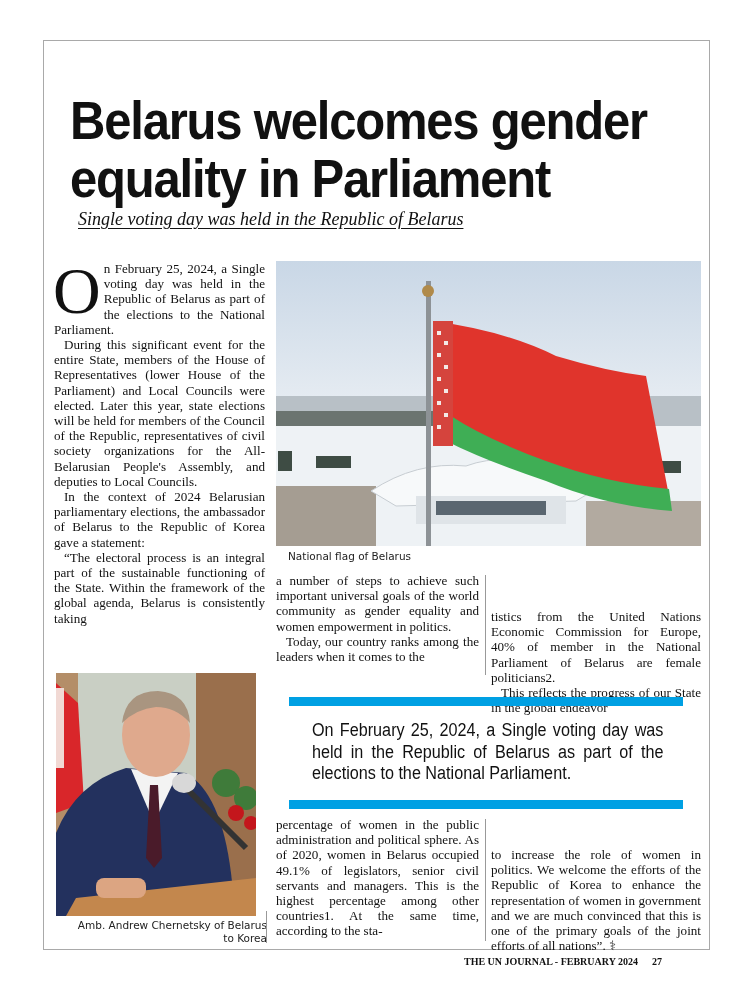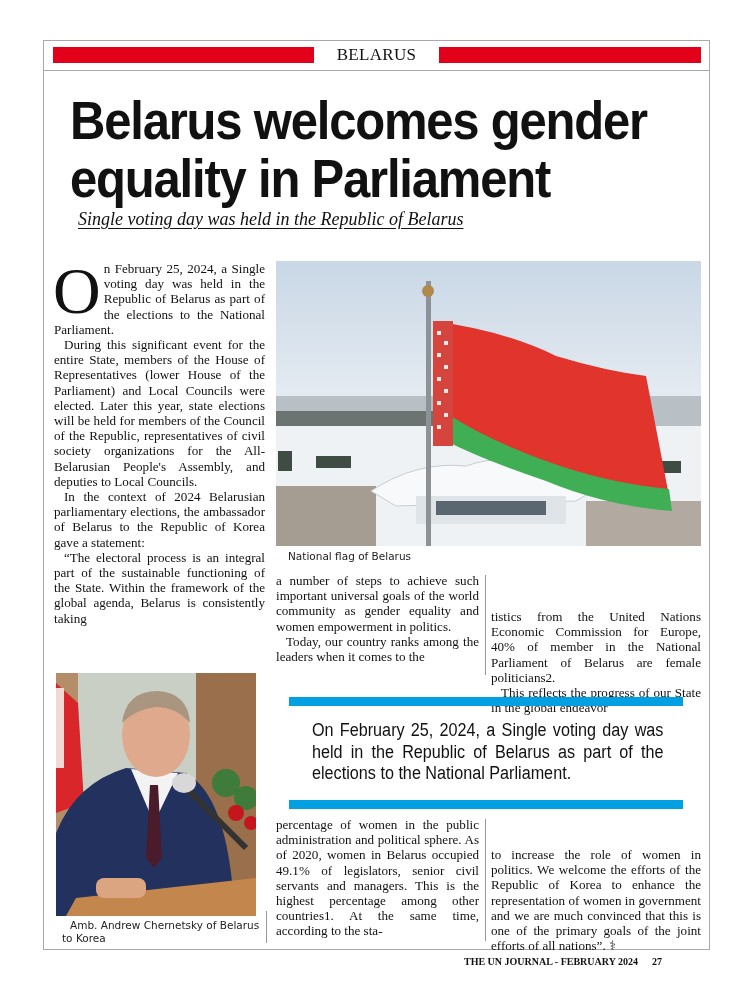--- a/index.html
+++ b/index.html
@@ -17,21 +17,21 @@
     .subtitle { position: absolute; left: 26px; top: 168px; font-style: italic; font-size: 18px; text-decoration: underline; text-underline-offset: 3px; margin-left: 8px; }
 
     .body-text { font-size: 13.1px; line-height: 15.2px; text-align: justify; hyphens: manual; }
     .body-text p { text-indent: 10px; }
     .body-text p.noindent { text-indent: 0; }
 
     .col-left { position: absolute; left: 10px; top: 220px; width: 211px; }
     .dropcap { float: left; font-size: 66px; line-height: 52px; margin: 4px 3px -4px -1px; font-family: "Liberation Serif", serif; }
 
     .photo-flag { position: absolute; left: 232px; top: 220px; width: 425px; height: 285px; overflow: hidden; background: #dfe6ee; }
-    .caption { position: absolute; font-family: "DejaVu Sans", "Liberation Sans", sans-serif; font-size: 10.5px; color: #222; }
+    .caption { position: absolute; font-family: "DejaVu Sans", "Liberation Sans", sans-serif; font-size: 10.5px; color: #222; text-align: right; }
     .caption-flag { left: 244px; top: 509px; }
 
     .col-mid { position: absolute; left: 232px; top: 532px; width: 203px; }
     .col-right { position: absolute; left: 447px; top: 532px; width: 210px; margin-top: 36px; }
     .col-rule { position: absolute; width: 1px; background: #999; }
 
     .callout { position: absolute; left: 245px; top: 654px; width: 394px; height: 114px; }
     .callout-bar { position: absolute; left: 0; width: 100%; height: 9px; background: #00a0e3; }
     .callout-bar.top { top: 2px; }
     .callout-bar.bottom { top: 105px; }
@@ -45,25 +45,20 @@
 
     .footer { position: absolute; top: 956px; left: 464px; font-size: 10px; font-weight: bold; }
     .footer .page { margin-left: 14px; }
     .end-mark { font-size: 13px; color: #333; }
   </style>
 </head>
 <body>
 
 <div class="frame">
 
-  <div class="header-band">
-    <div class="red-bar left"></div>
-    <div class="section-label">BELARUS</div>
-    <div class="red-bar right"></div>
-  </div>
 
   <h1 class="headline">Belarus welcomes gender equality in Parliament</h1>
   <div class="subtitle">Single voting day was held in the Republic of Belarus</div>
 
   <div class="col-left body-text">
     <p class="noindent"><span class="dropcap">O</span><span>n February 25, 2024, a Single voting day was held in the Republic of Belarus as part of the elections to the National Parlia­ment.</span></p>
     <p>During this significant event for the entire State, members of the House of Representatives (lower House of the Parliament) and Local Councils were elected. Later this year, state elections will be held for members of the Council of the Republic, repre­sentatives of civil society orga­nizations for the All-Belarusian People's Assembly, and deputies to Local Councils.</p>
     <p>In the context of 2024 Belaru­sian parliamentary elections, the ambassador of Belarus to the Re­public of Korea gave a statement:</p>
     <p>“The electoral process is an integral part of the sustainable functioning of the State. Within the framework of the global agen­da, Belarus is consistently taking</p>
   </div>

